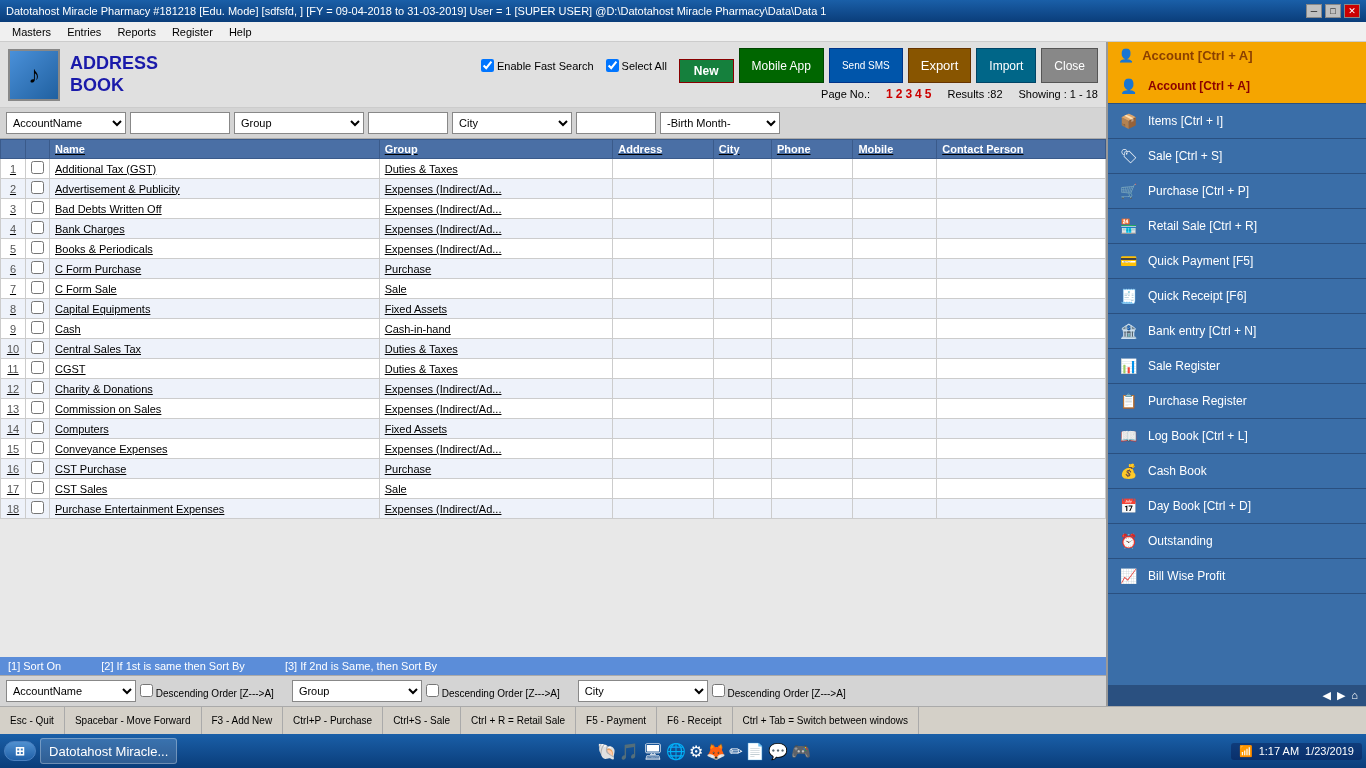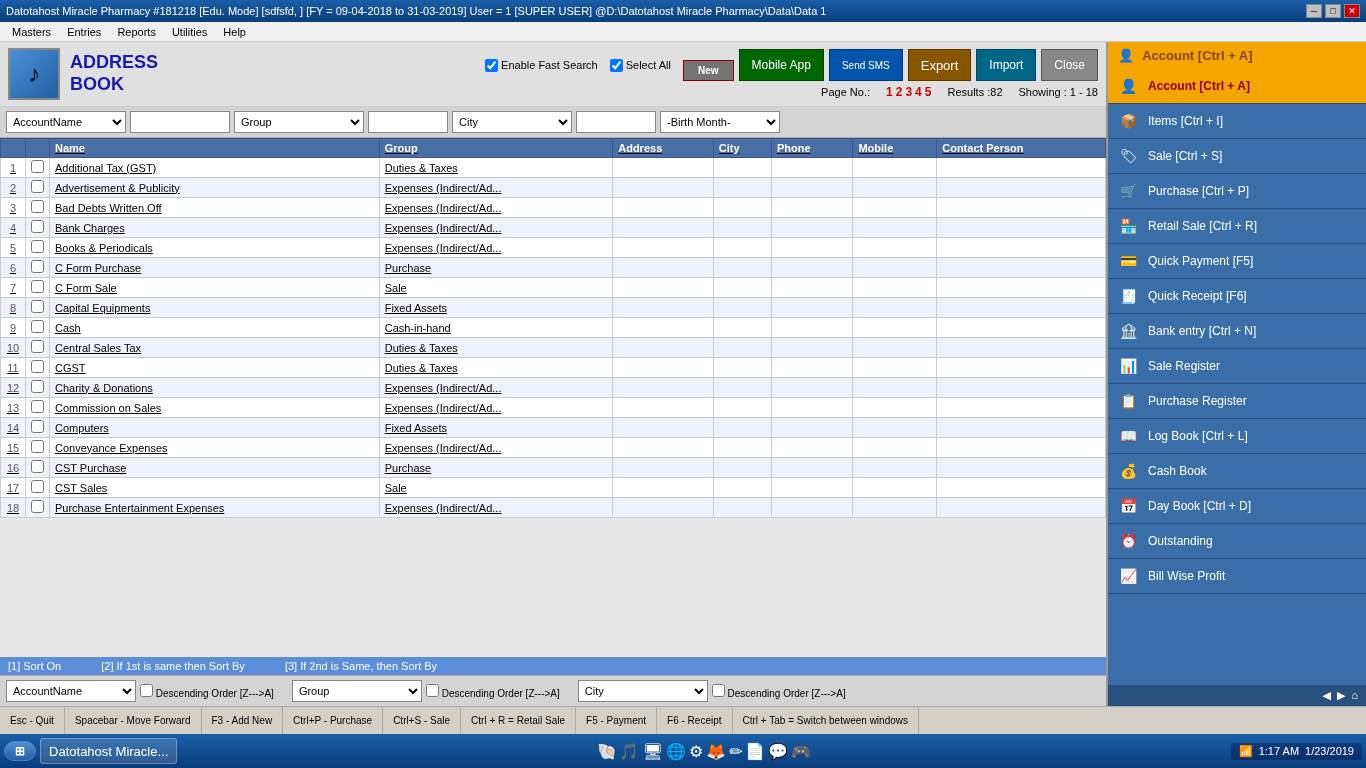--- a/index.html
+++ b/index.html
@@ -67,21 +67,21 @@
       display: flex; align-items: center; justify-content: center;
       font-size: 20px;
     }
     #app-title { color: #1a1aaa; font-size: 18px; font-weight: bold; line-height: 1.2; }
     #toolbar-area { display: flex; flex-direction: column; gap: 4px; flex: 1; padding-left: 20px; align-items: flex-end; }
     #toolbar-top { display: flex; align-items: center; gap: 12px; }
     #toolbar-buttons { display: flex; gap: 5px; }
     
     .checkbox-label { display: flex; align-items: center; gap: 3px; font-size: 11px; }
     
-    .btn-new { background: #737373; color: white; border: 1px solid #880000; padding: 4px 14px; font-size: 10px; font-weight: bold; cursor: pointer; margin-top: 11px; }
+    .btn-new { background: #15803d; color: white; border: 1px solid #880000; padding: 4px 14px; font-size: 12px; font-weight: bold; cursor: pointer; margin-top: 11px; }
     .btn-mobile { background: #006600; color: white; border: 1px solid #004400; padding: 4px 12px; font-size: 12px; cursor: pointer; }
     .btn-sms { background: #0055aa; color: white; border: 1px solid #003388; padding: 4px 12px; font-size: 10px; cursor: pointer; }
     .btn-export { background: #885500; color: white; border: 1px solid #663300; padding: 4px 12px; font-size: 13px; cursor: pointer; }
     .btn-import { background: #006688; color: white; border: 1px solid #004466; padding: 4px 12px; font-size: 12px; cursor: pointer; }
     .btn-close { background: #888888; color: white; border: 1px solid #555555; padding: 4px 12px; font-size: 12px; cursor: pointer; }
     
     #page-info { display: flex; gap: 16px; font-size: 11px; align-items: center; }
     .page-links { display: flex; gap: 3px; }
     .page-link { color: #cc0000; font-weight: bold; font-size: 12px; cursor: pointer; }
     
@@ -267,21 +267,21 @@
     <span>─</span>
     <span>□</span>
     <span style="background:#cc0000;color:white;">✕</span>
   </div>
 </div>
 
 <div id="menu-bar">
   <span>Masters</span>
   <span>Entries</span>
   <span>Reports</span>
-  <span>Utilities</span>
+  <span>Register</span>
   <span>Help</span>
 </div>
 
 <div id="main-container">
 
   <div id="left-panel">
 
     <div id="app-header">
       <div id="app-logo">
         <span style="font-size:24px;">♪</span>

